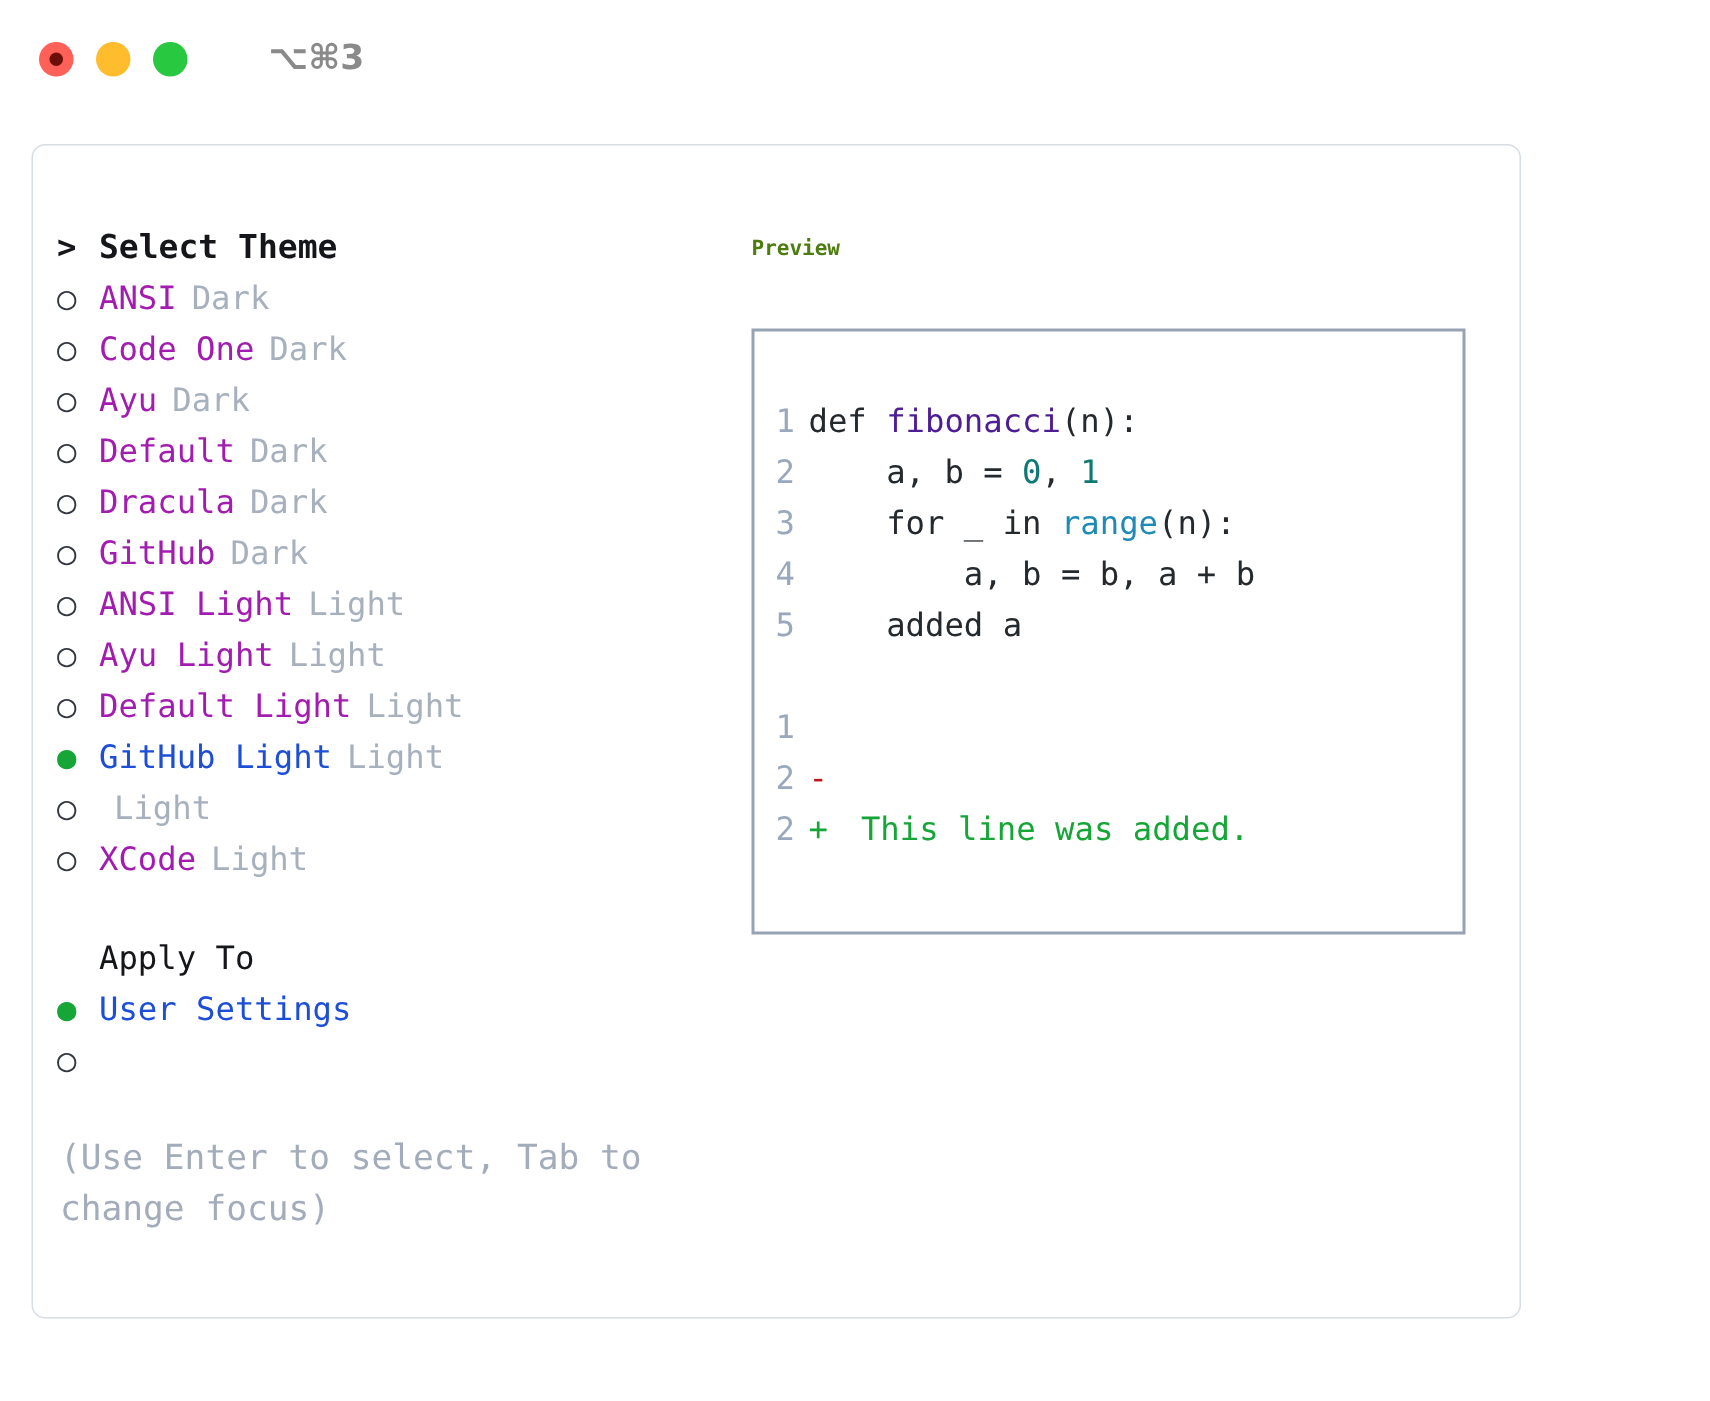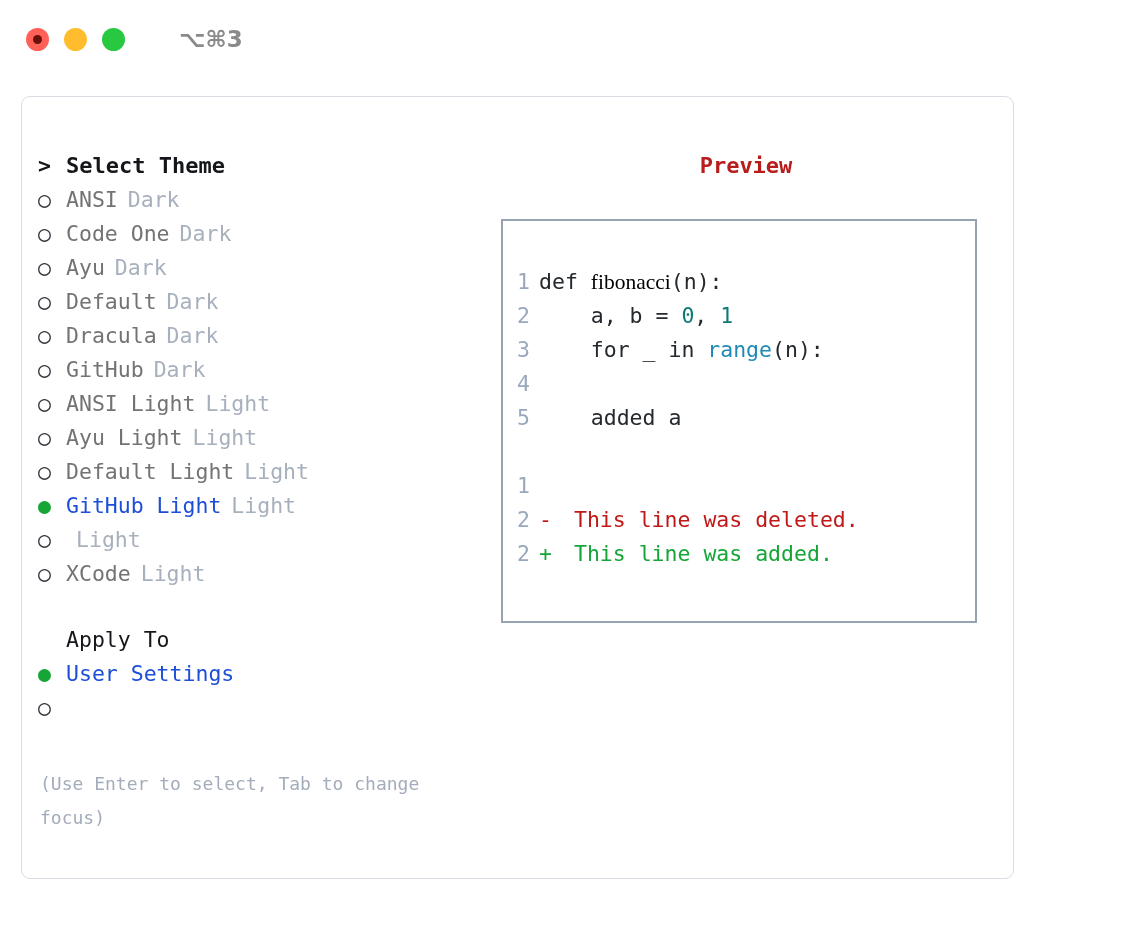--- a/index.html
+++ b/index.html
@@ -114,21 +114,21 @@
   .marker.dot-on {
     color: #16a637;
   }
   .header-row {
     font-weight: bold;
     color: #14161a;
     font-size: 22px;
   }
   .header-row .marker { font-weight: bold; color: #14161a; }
 
-  .theme-name { color: #737373; }
+  .theme-name { color: #a21caf; }
   .row.selected .theme-name { color: #1d4ed8; }
   .variant {
     color: #a7b0bd;
     margin-left: 10px;
     text-align: right;
   }
 
   .section-gap { height: 32px; }
 
   .subhead {
@@ -136,44 +136,43 @@
     line-height: 34px;
     height: 34px;
     color: #14161a;
     display: flex;
     align-items: flex-end;
     white-space: pre;
   }
   .subhead .marker { color: transparent; }
 
   .hint {
-    margin-top: 42px;
-    font-size: 18px;
+    margin-top: 30px;
+    font-size: 23px;
     line-height: 34px;
     color: #a3acbb;
     width: 410px;
     white-space: normal;
     padding-left: 2px;
   }
 
   
   .right-col {
     position: absolute;
     left: 479px;
     top: 52px;
     width: 490px;
   }
   .preview-label {
-    font-size: 22px;
+    font-size: 14px;
     font-weight: bold;
-    color: #b91c1c;
+    color: #4d7c0f;
     line-height: 34px;
     height: 34px;
     margin-bottom: 0;
-    text-align: center;
   }
   .preview-box {
     margin-top: 36px;
     width: 476px;
     height: 404px;
     border: 2px solid #97a3b3;
     box-sizing: border-box;
     background: #ffffff;
     padding: 44px 0 0 0;
     position: relative;
@@ -190,21 +189,21 @@
     display: inline-block;
     width: 36px;
     flex: 0 0 36px;
     text-align: right;
     color: #9aa8bd;
     padding-right: 9px;
     box-sizing: border-box;
   }
   .code-text { color: #24292e; }
 
-  .tok-fn   { color: #000000; font-family: Liberation Serif, serif; }
+  .tok-fn   { color: #4c1d95; }
   .tok-num  { color: #0f7a74; }
   .tok-call { color: #1f8ab5; }
 
   .diff-gap { height: 34px; }
   .diff-sign {
     display: inline-block;
     width: 22px;
     flex: 0 0 22px;
   }
   .diff-context { color: #8a8f98; }
@@ -262,26 +261,26 @@
       <div class="hint">(Use Enter to select, Tab to change focus)</div>
     </div>
 
     <div class="right-col">
       <div class="preview-label">Preview</div>
       <div class="preview-box">
         <div id="code-block">
             <div class="code-line"><span class="lnum">1</span><span class="code-text"><span class="code-text">def </span><span class="tok-fn">fibonacci</span><span class="code-text">(n):</span></span></div>
             <div class="code-line"><span class="lnum">2</span><span class="code-text">    <span class="code-text">a, b = </span><span class="tok-num">0</span><span class="code-text">, </span><span class="tok-num">1</span></span></div>
             <div class="code-line"><span class="lnum">3</span><span class="code-text">    <span class="code-text">for _ in </span><span class="tok-call">range</span><span class="code-text">(n):</span></span></div>
-            <div class="code-line"><span class="lnum">4</span></div>
+            <div class="code-line"><span class="lnum">4</span><span class="code-text">        <span class="code-text">a, b = b, a + b</span></span></div>
             <div class="code-line"><span class="lnum">5</span><span class="code-text">    <span class="code-text">added a</span></span></div>
           </div>
         <div class="diff-gap"></div>
         <div id="diff-block">
             <div class="code-line"><span class="lnum">1</span><span class="diff-sign diff-context"> </span></div>
-            <div class="code-line"><span class="lnum">2</span><span class="diff-sign diff-del">-</span><span class="diff-del"> This line was deleted.</span></div>
+            <div class="code-line"><span class="lnum">2</span><span class="diff-sign diff-del">-</span></div>
             <div class="code-line"><span class="lnum">2</span><span class="diff-sign diff-add">+</span><span class="diff-add"> This line was added.</span></div>
           </div>
       </div>
     </div>
 
   </div>
 </div>
 
 </body></html>

